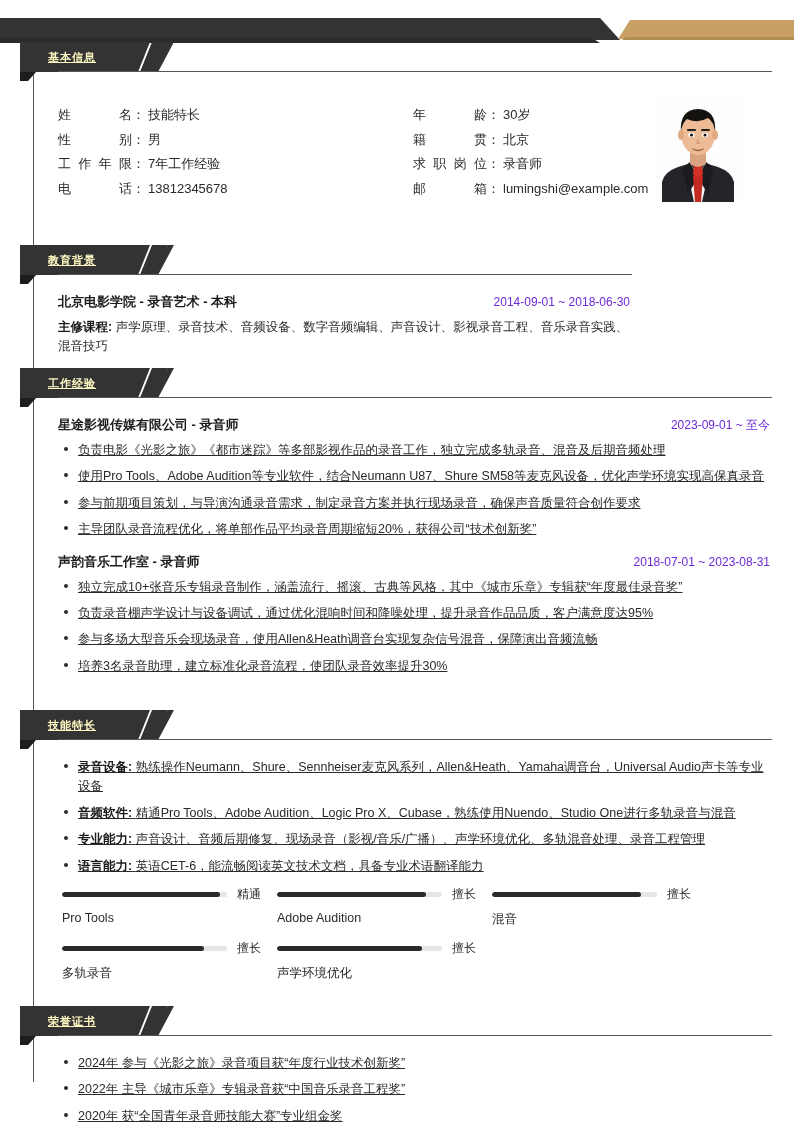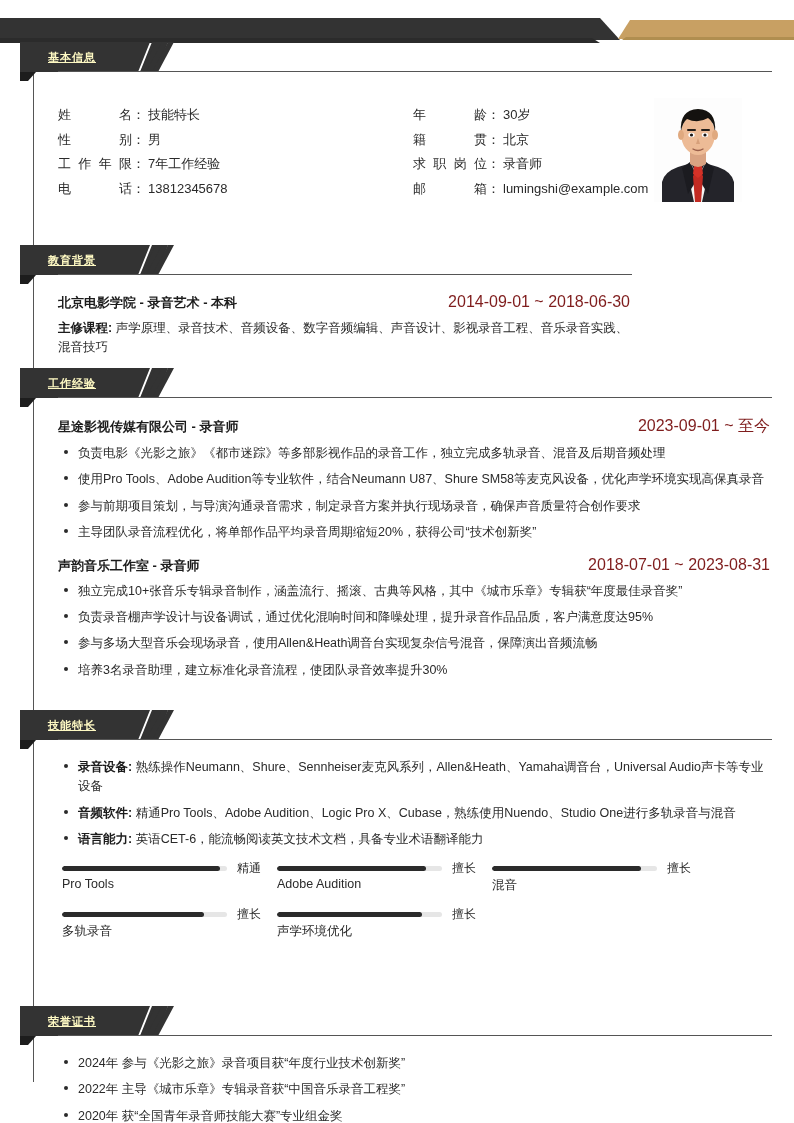--- a/index.html
+++ b/index.html
@@ -90,49 +90,49 @@
   
   .photo{
     position:absolute;right:28px;top:8px;width:88px;height:104px;
     overflow:hidden;background:#f2f2f2;
   }
   .photo svg{display:block;width:88px;height:104px;}
 
   
   .entry-head{display:flex;justify-content:space-between;align-items:baseline;margin-bottom:7px;}
   .entry-title{font-size:13px;font-weight:bold;color:#1c1c1c;}
-  .entry-date{font-size:16px;color:#7f1d1d;}
+  .entry-date{font-size:12px;color:#6d28d9;}
   .kv{font-size:12.5px;color:#2a2a2a;margin-bottom:7px;line-height:1.5;}
   .kv b{font-weight:bold;color:#1c1c1c;}
 
   
   ul.bl{list-style:none;margin:0;padding:0;}
   ul.bl li{
     position:relative;padding-left:20px;margin:0 0 7px 0;
-    font-size:12.5px;line-height:1.55;color:#2a2a2a;
+    font-size:12.5px;line-height:1.55;color:#2a2a2a;text-decoration:underline;
   }
   ul.bl li:before{
     content:"";position:absolute;left:6px;top:6px;width:4px;height:4px;
     background:#2a2a2a;border-radius:50%;
   }
   ul.bl li b{font-weight:bold;color:#1c1c1c;}
 
   .job{margin-bottom:13px;}
   .job:last-child{margin-bottom:0;}
 
   
   .bars{display:flex;flex-wrap:wrap;margin-top:10px;padding-left:4px;}
   .bar-item{width:215px;margin-bottom:12px;}
   .bar-top{display:flex;align-items:center;}
   .bar-track{
     position:relative;width:165px;height:5px;background:#e6e6e6;border-radius:3px;overflow:hidden;
   }
   .bar-fill{position:absolute;left:0;top:0;height:5px;background:#2b2b2b;border-radius:3px;}
   .bar-lvl{margin-left:10px;font-size:12px;color:#2a2a2a;white-space:nowrap;}
-  .bar-name{margin-top:0;font-size:12.5px;color:#2a2a2a;}
+  .bar-name{margin-top:8px;font-size:12.5px;color:#2a2a2a;}
 
   .s-basic{position:absolute;left:0;top:42px;width:794px;}
   .s-edu{position:absolute;left:0;top:245px;width:654px;}
   .s-work{position:absolute;left:0;top:368px;width:794px;}
   .s-skill{position:absolute;left:0;top:710px;width:794px;}
   .s-honor{position:absolute;left:0;top:1006px;width:794px;}
 </style>
 </head>
 <body>
 
@@ -362,20 +362,24 @@
       <ul class="bl">
         <li>
           <b>录音设备:</b>
           <span>熟练操作Neumann、Shure、Sennheiser麦克风系列，Allen&amp;Heath、Yamaha调音台，Universal Audio声卡等专业设备</span>
         </li>
         <li>
           <b>音频软件:</b>
           <span>精通Pro Tools、Adobe Audition、Logic Pro X、Cubase，熟练使用Nuendo、Studio One进行多轨录音与混音</span>
         </li>
         <li>
+          <b>专业能力:</b>
+          <span>声音设计、音频后期修复、现场录音（影视/音乐/广播）、声学环境优化、多轨混音处理、录音工程管理</span>
+        </li>
+        <li>
           <b>语言能力:</b>
           <span>英语CET-6，能流畅阅读英文技术文档，具备专业术语翻译能力</span>
         </li>
       </ul>
 
       <div class="bars">
         <div class="bar-item">
           <div class="bar-top">
             <div class="bar-track">
               <div class="bar-fill" style="width: 96%;"></div>

